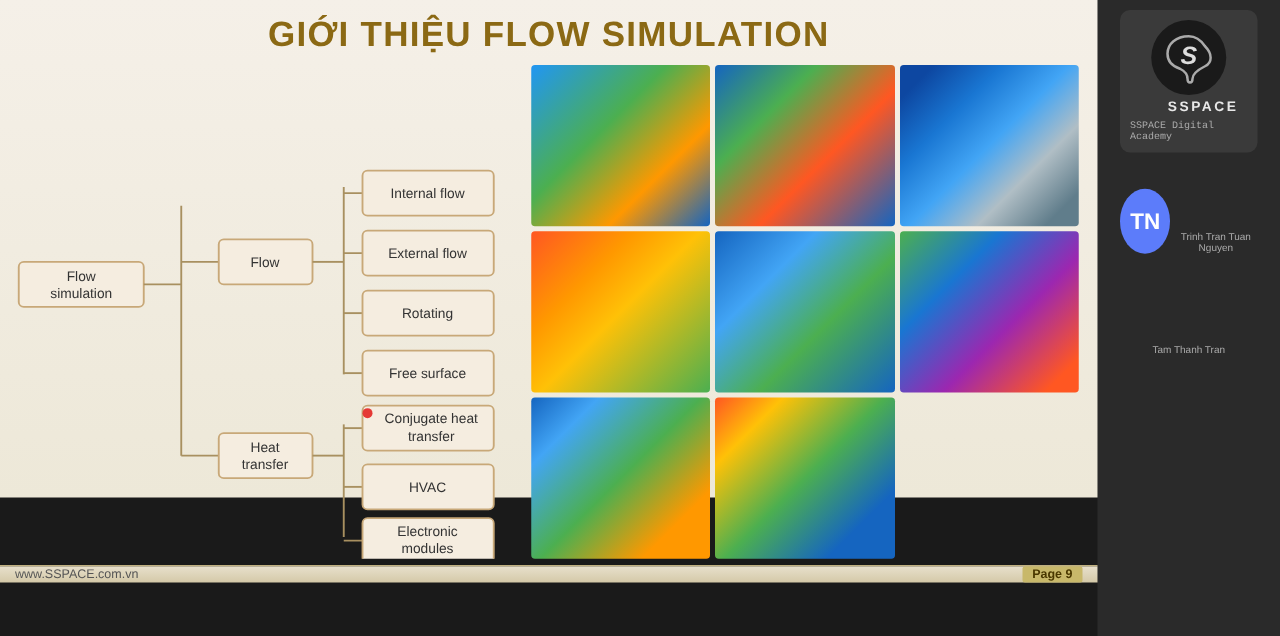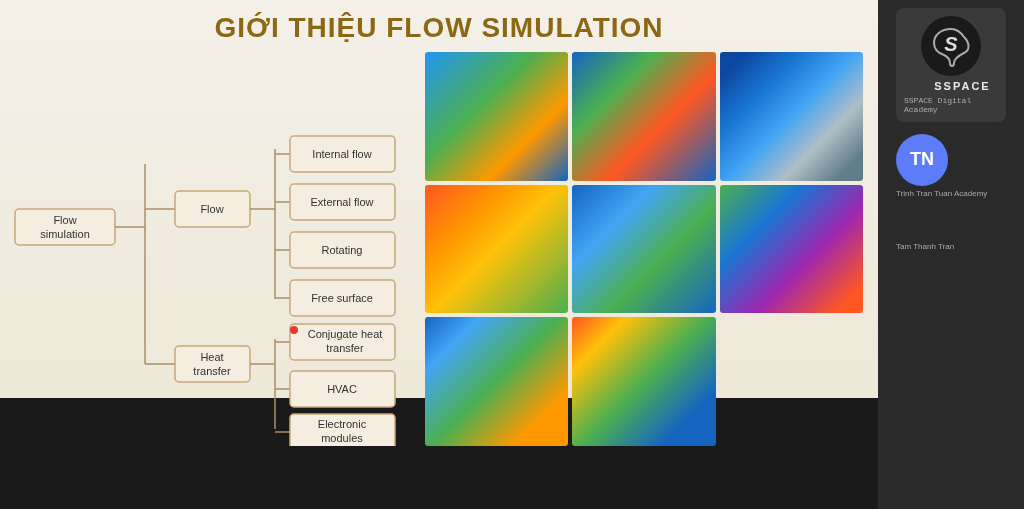--- a/index.html
+++ b/index.html
@@ -149,22 +149,21 @@
       color: #aaa;
       text-align: left;
       font-family: Liberation Mono, monospace;
     }
 
     .avatar {
       width: 110px;
       height: 75px;
       border-radius: 8px;
       display: flex;
-      flex-direction: column;
-      align-items: flex-start;
+      align-items: flex-end;
       justify-content: center;
       gap: 3px;
     }
 
     .avatar-circle {
       width: 52px;
       height: 52px;
       border-radius: 50%;
       display: flex;
       align-items: center;
@@ -285,37 +284,43 @@
       <div class="sim-image sim-img-2"></div>
       <div class="sim-image sim-img-3"></div>
       <div class="sim-image sim-img-4"></div>
       <div class="sim-image sim-img-5"></div>
       <div class="sim-image sim-img-6"></div>
       <div class="sim-image sim-img-7"></div>
       <div class="sim-image sim-img-8"></div>
     </div>
   </div>
 
+  <div class="footer">
+    <span>www.SSPACE.com.vn</span>
+    <span class="page-badge">
+      <span>Page</span>&nbsp;<span>9</span>
+    </span>
+  </div>
 </div>
 
 <div class="sidebar">
 
   <div class="logo-area">
     <div class="logo-circle">
       <svg width="50" height="50" viewBox="0 0 50 50">
         <path d="M25 8 C15 8, 8 14, 8 22 C8 28, 12 32, 18 34 C22 36, 24 38, 24 42 C24 46, 28 46, 28 42 C28 38, 32 35, 38 32 C44 29, 44 22, 38 16 C34 10, 29 8, 25 8Z" fill="none" stroke="#aaa" stroke-width="2"></path>
         <text x="25" y="30" text-anchor="middle" font-size="20" font-weight="bold" fill="#ddd" font-style="italic" font-family="Arial">S</text>
       </svg>
     </div>
     <div class="logo-text">SSPACE</div>
     <div class="logo-subtext">SSPACE Digital Academy</div>
   </div>
 
   <div class="avatar">
     <div class="avatar-circle avatar-tn">TN</div>
-    <div class="avatar-name">Trinh Tran Tuan Academy</div>
+    <div class="avatar-name">Trinh Tran Tuan Nguyen</div>
   </div>
 
   <div class="avatar">
     <div class="avatar-name">Tam Thanh Tran</div>
   </div>
 
 </div>
 
 </body></html>

